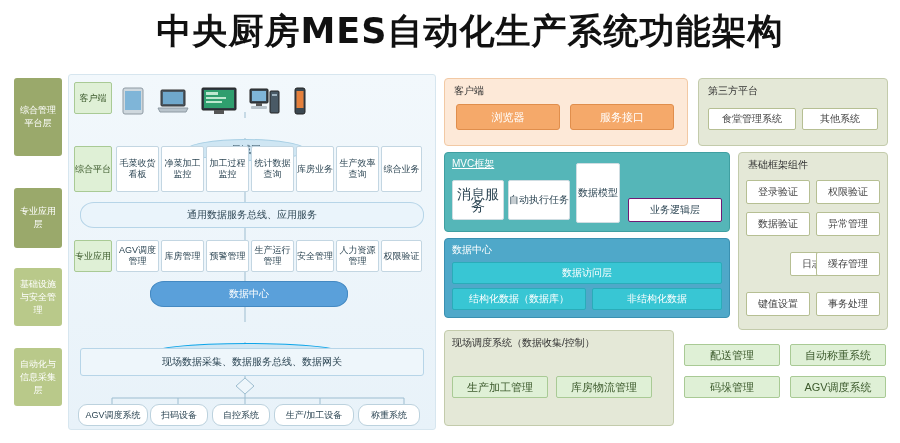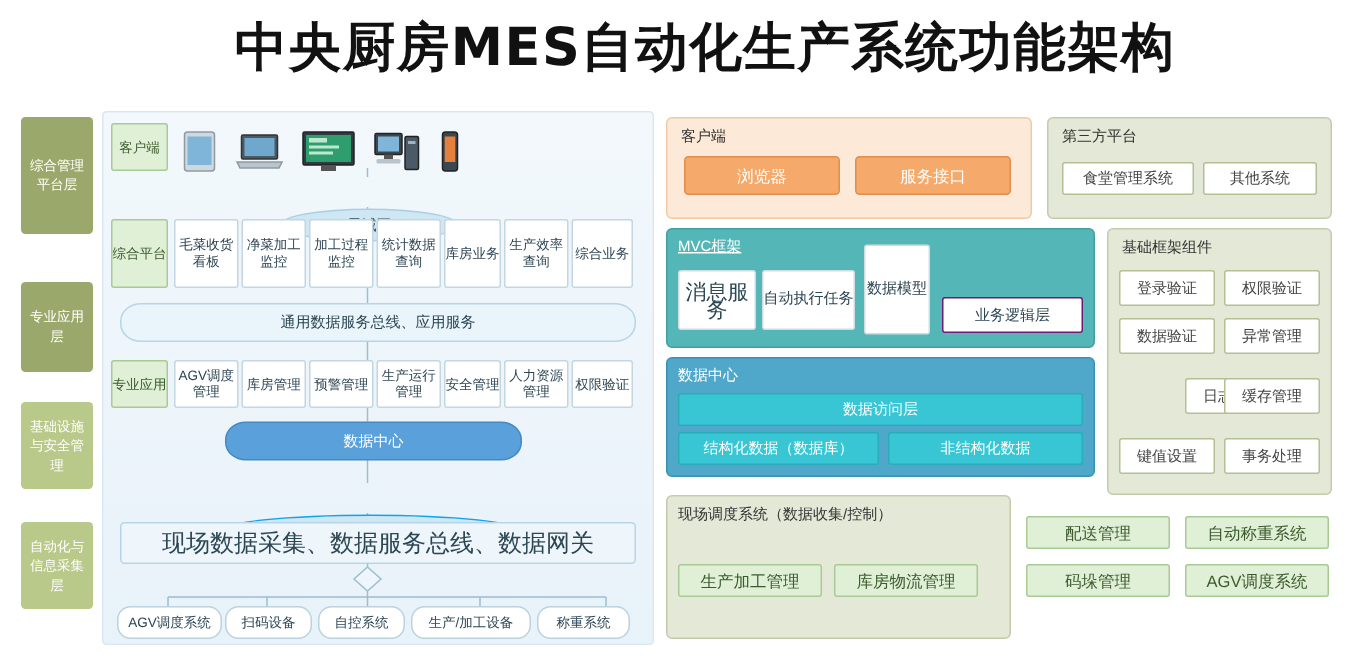--- a/index.html
+++ b/index.html
@@ -73,21 +73,21 @@
     display:flex;align-items:center;justify-content:center;font-size:10px;color:#2d4654;
   }
   .dcbar{
     position:absolute;left:150px;top:281px;width:196px;height:24px;
     background:#5aa0da;border:1px solid #4489c2;border-radius:14px/12px;
     display:flex;align-items:center;justify-content:center;font-size:10px;color:#fff;
   }
   .gatewaybar{
     position:absolute;left:80px;top:348px;width:342px;height:26px;
     background:#eef6fb;border:1px solid #b7d5e8;border-radius:3px;
-    display:flex;align-items:center;justify-content:center;font-size:16px;color:#2d4654;
+    display:flex;align-items:center;justify-content:center;font-size:10px;color:#2d4654;
   }
 
   
   .panel{position:absolute;box-sizing:border-box;border-radius:4px;}
   .panel-title{position:absolute;font-size:10px;color:#333;}
 
   .p-client{left:444px;top:78px;width:244px;height:68px;background:#fde9d8;border:1px solid #f2c9a4;}
   .p-third{left:698px;top:78px;width:190px;height:68px;background:#e4e8d7;border:1px solid #c3cbab;}
   .p-mvc{left:444px;top:152px;width:286px;height:80px;background:#55b6b8;border:1px solid #3f9fa1;}
   .p-base{left:738px;top:152px;width:150px;height:178px;background:#e4e8d7;border:1px solid #c3cbab;}

